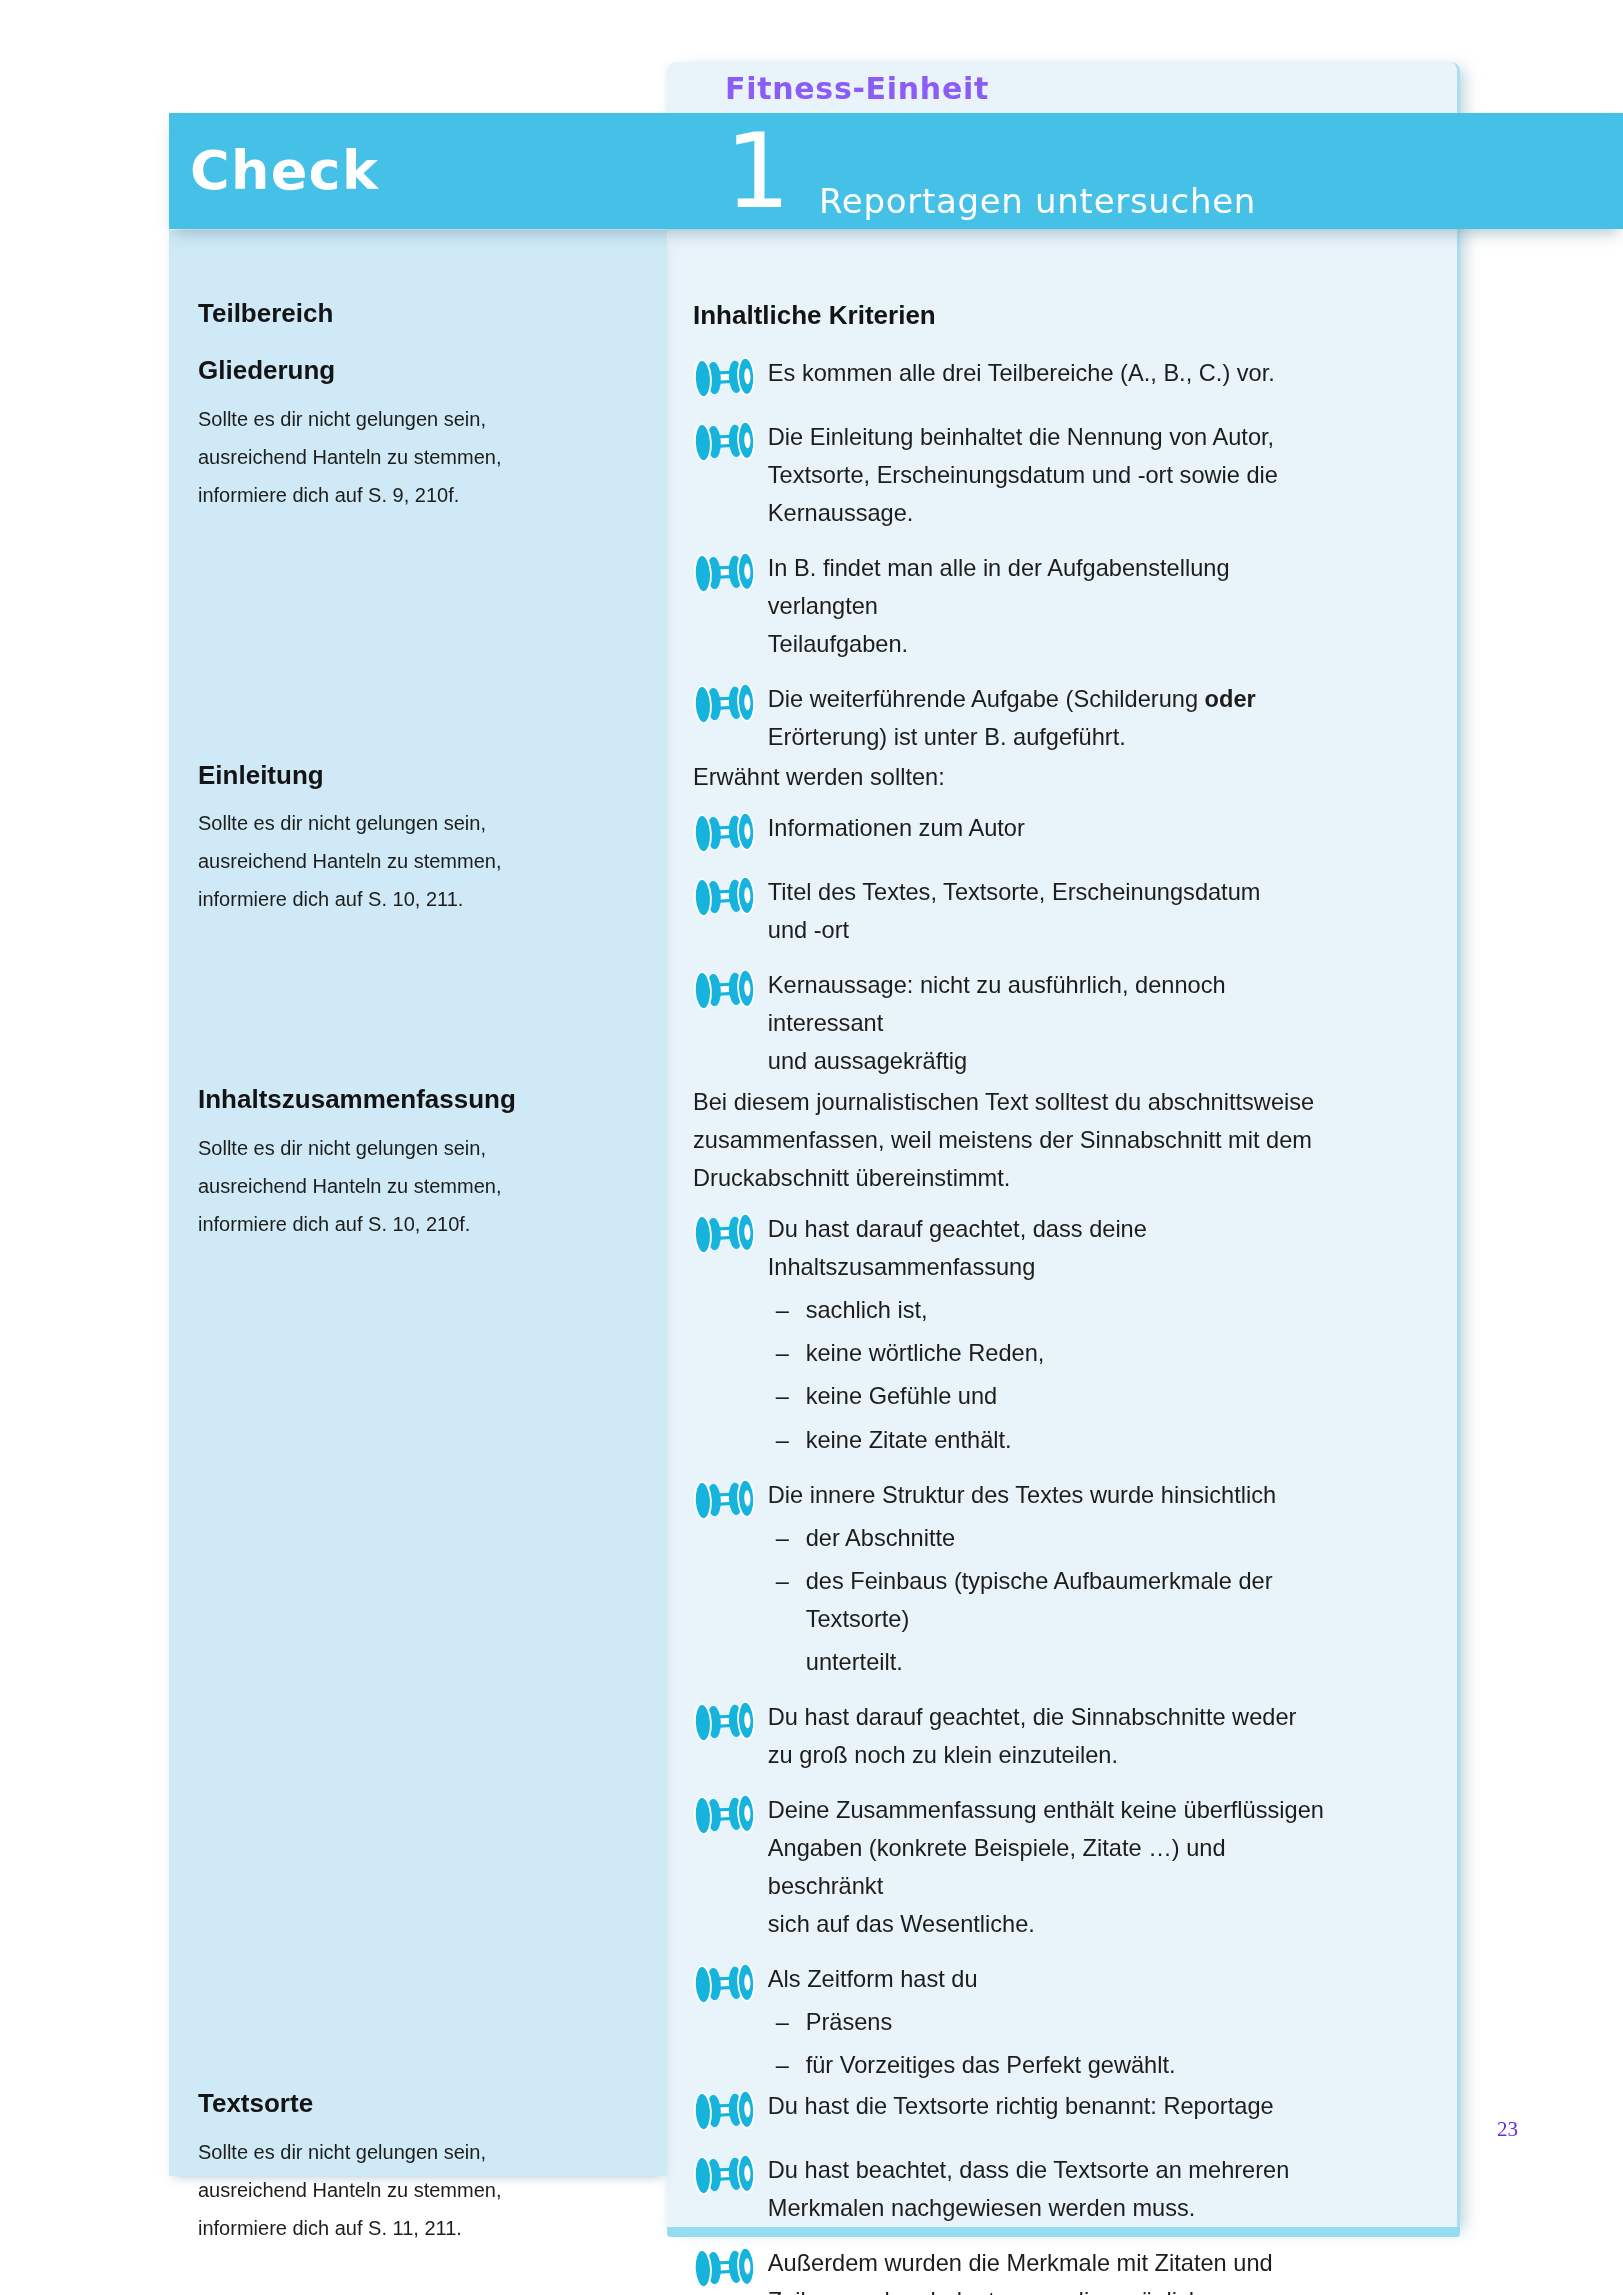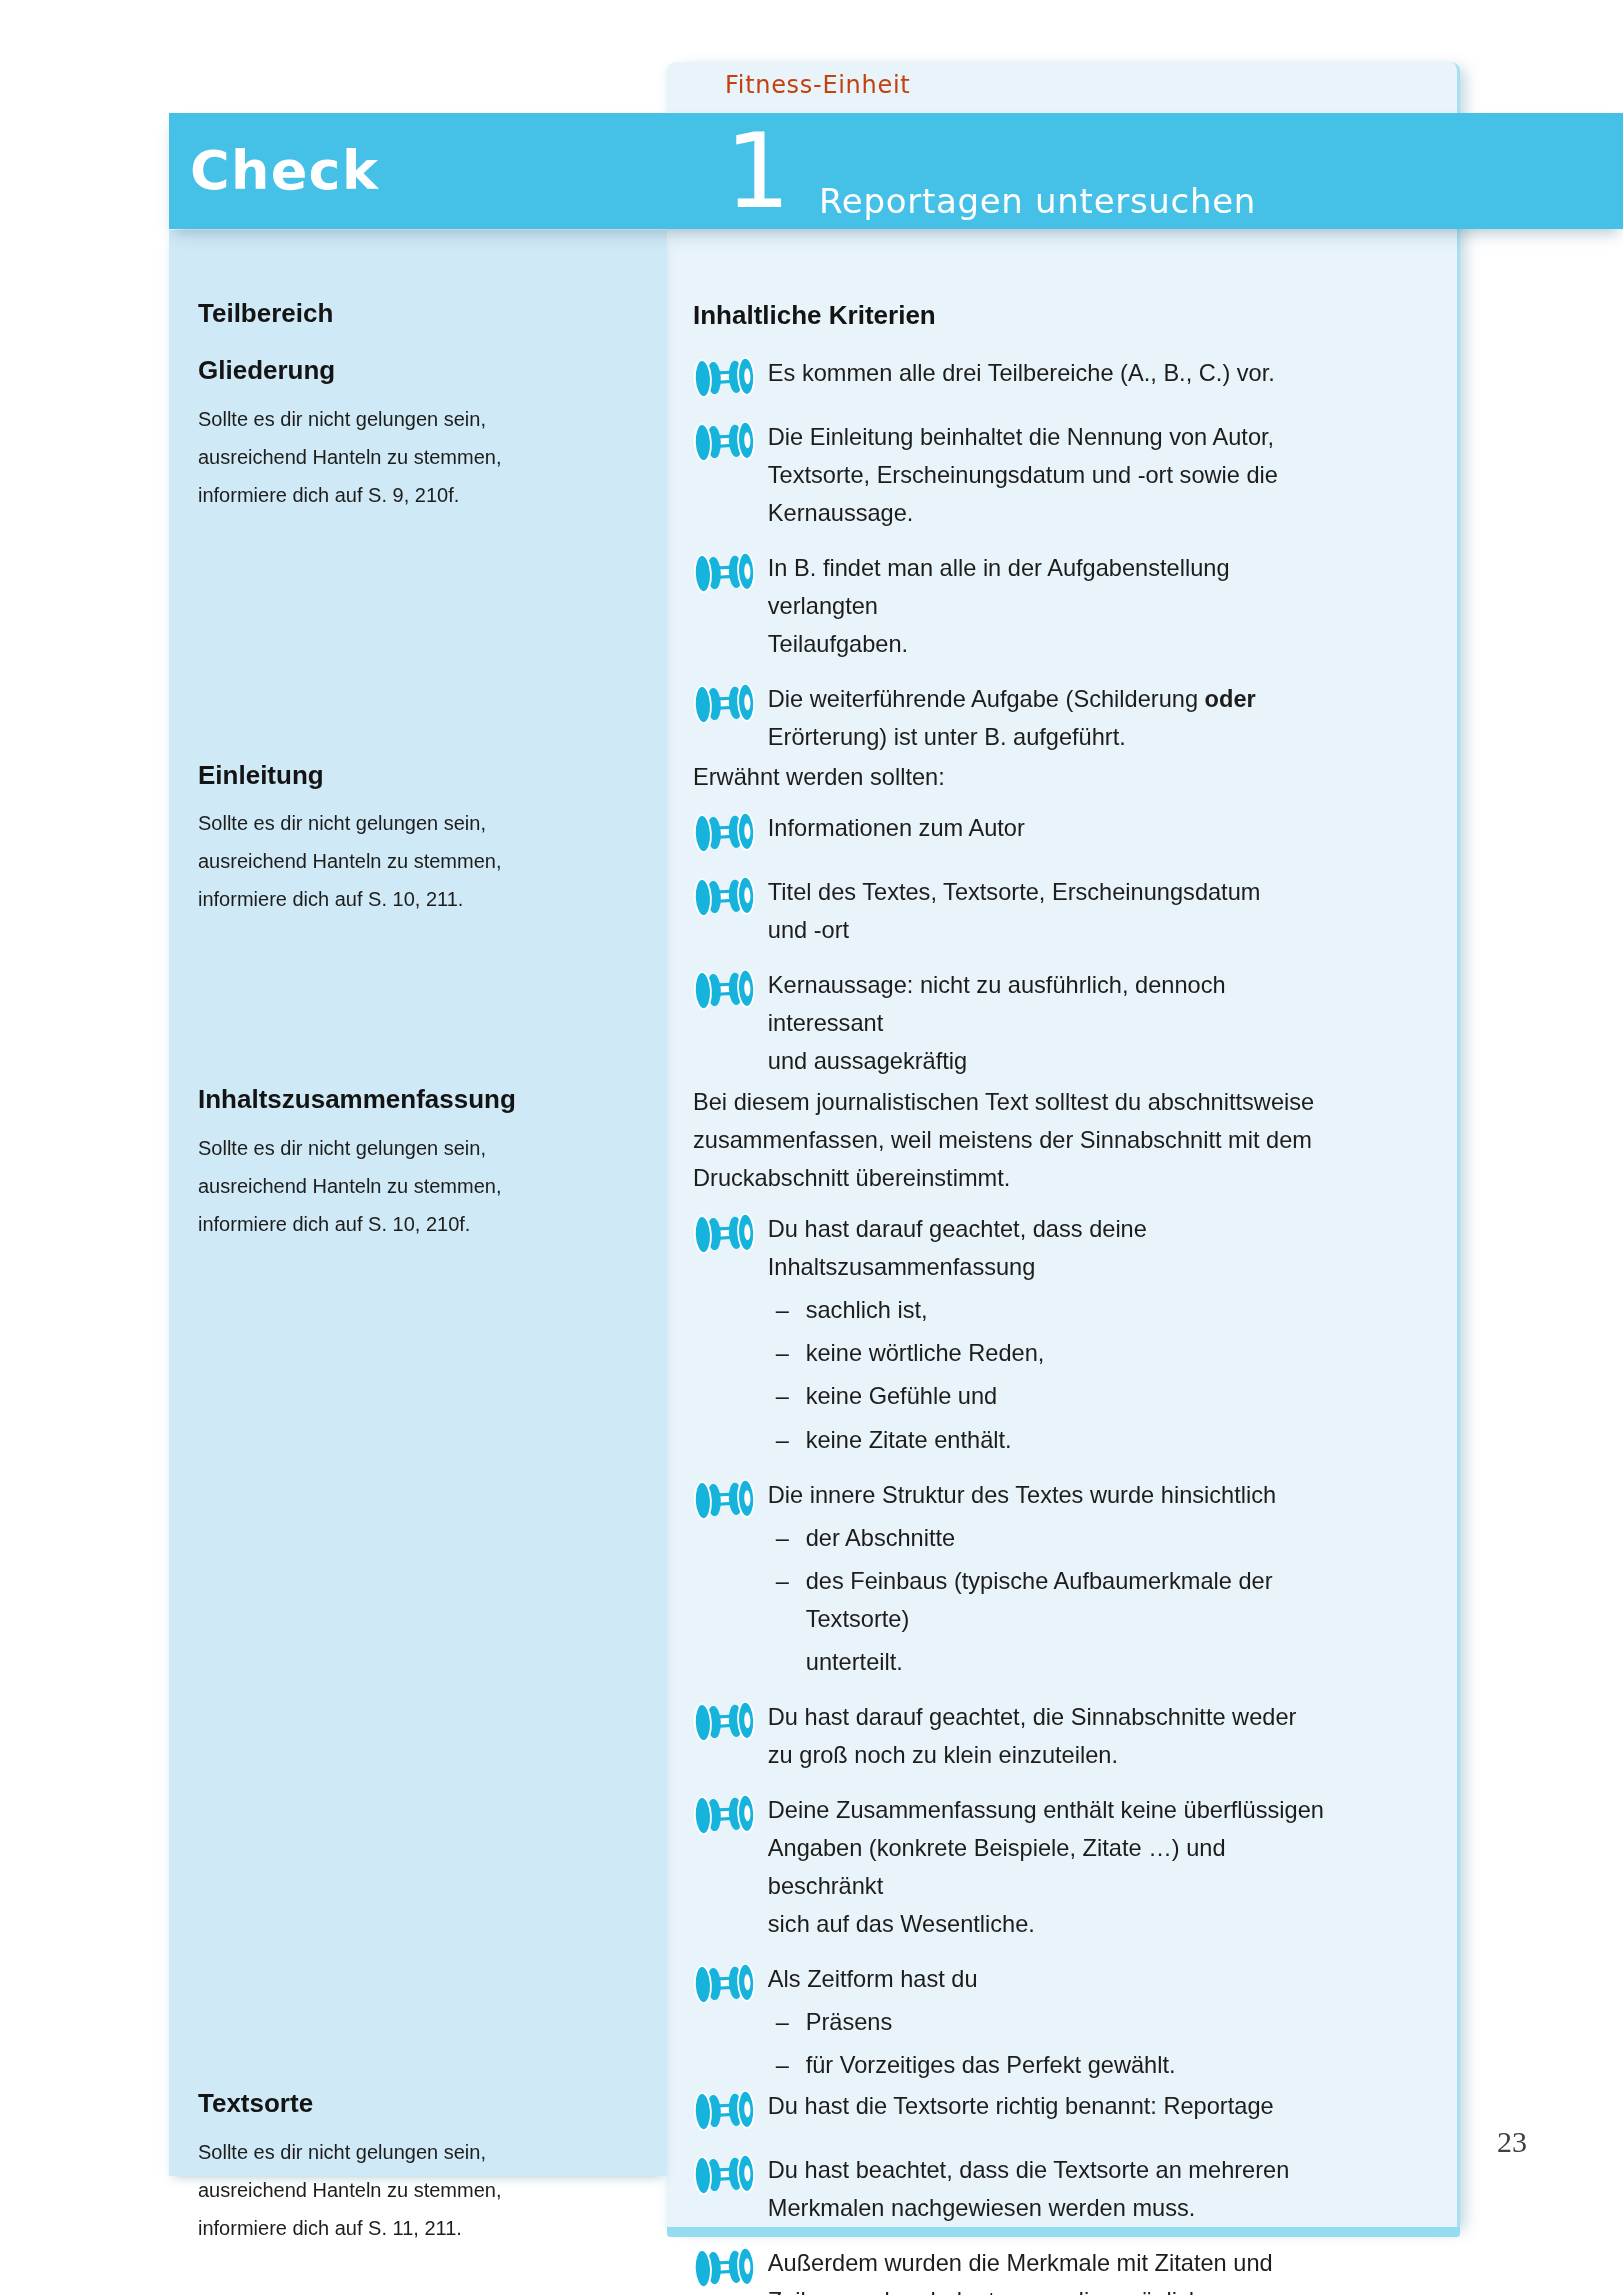--- a/index.html
+++ b/index.html
@@ -15,21 +15,21 @@
                background:#93dcf2;border-radius:0 0 3.9px 3.9px;}
   .left-panel{position:absolute;left:169px;top:230px;width:498px;height:1946px;
                background:#cfe9f6;box-shadow:0 6.5px 10.5px -5.2px rgba(100,150,175,.5);}
 
   
   .band{position:absolute;left:169px;top:113px;width:1454px;height:116px;background:#45c0e7;
         box-shadow:0 9.2px 14.4px -5.2px rgba(90,130,150,.45);}
   .check-label{position:absolute;left:190px;top:139px;font-family:"DejaVu Sans",sans-serif;
         font-size:54px;font-weight:700;color:#ffffff;letter-spacing:1.3px;z-index:3;}
   .fitness-label{position:absolute;left:725px;top:71px;font-family:"DejaVu Sans",sans-serif;
-        font-size:24px;font-weight:400;color:#c2410c;letter-spacing:0.7px;z-index:3;}
+        font-size:30px;font-weight:700;color:#8b5cf6;letter-spacing:0.7px;z-index:3;}
   .unit-number{position:absolute;left:725px;top:120px;font-family:"DejaVu Sans",sans-serif;
         font-size:103px;font-weight:400;color:#ffffff;line-height:1;z-index:3;}
   .unit-title{position:absolute;left:819px;top:181px;font-family:"DejaVu Sans",sans-serif;
         font-size:34px;font-weight:400;color:#ffffff;letter-spacing:0.7px;z-index:3;}
 
   
   .content{position:absolute;left:169px;top:294px;width:1289px;z-index:2;}
   .row{display:flex;align-items:stretch;}
   .row-header{min-height:57px;}
   .row-0{min-height:360px;}
@@ -48,21 +48,21 @@
   .item:first-of-type{margin-top:0;}
   .dumbbell{width:63px;height:47px;flex-shrink:0;margin-top:0;}
   .item-body{margin-left:11.8px;min-width:0;}
   .item-text{margin:0;font-size:23.6px;line-height:38px;}
   .item-text b{font-weight:700;}
   .dash-row{display:flex;margin-top:5.2px;padding-left:7.9px;font-size:23.6px;line-height:38px;}
   .dash-char{width:30px;flex-shrink:0;}
   .item-after{margin:5.2px 0 0 0;padding-left:38px;font-size:23.6px;line-height:38px;}
 
   .page-number{position:absolute;left:1497px;top:2117px;font-family:"Liberation Serif",serif;
-        font-size:30px;color:#404040;z-index:2;margin-top:8px;}
+        font-size:21px;color:#6d28d9;z-index:2;}
 </style>
 </head>
 <body>
 
 <div class="page">
 
   <div class="right-panel"></div>
   <div class="left-panel"></div>
   <div class="band"></div>
 

